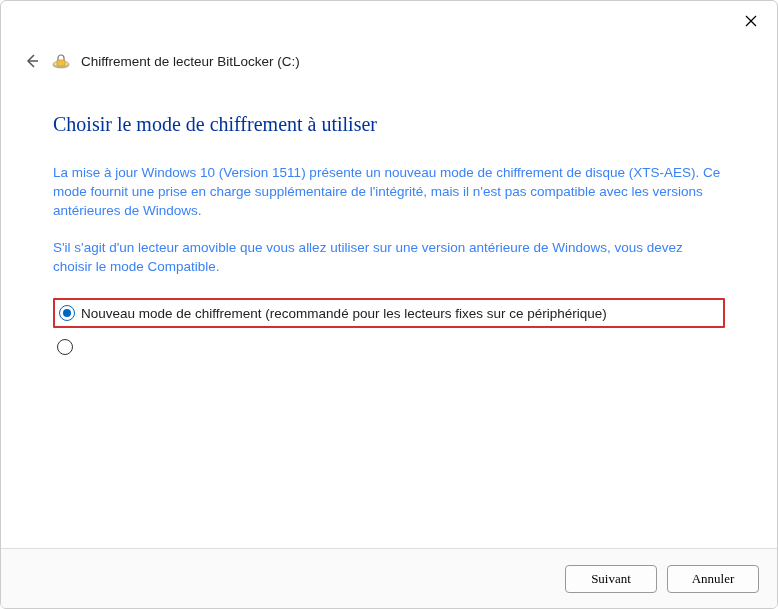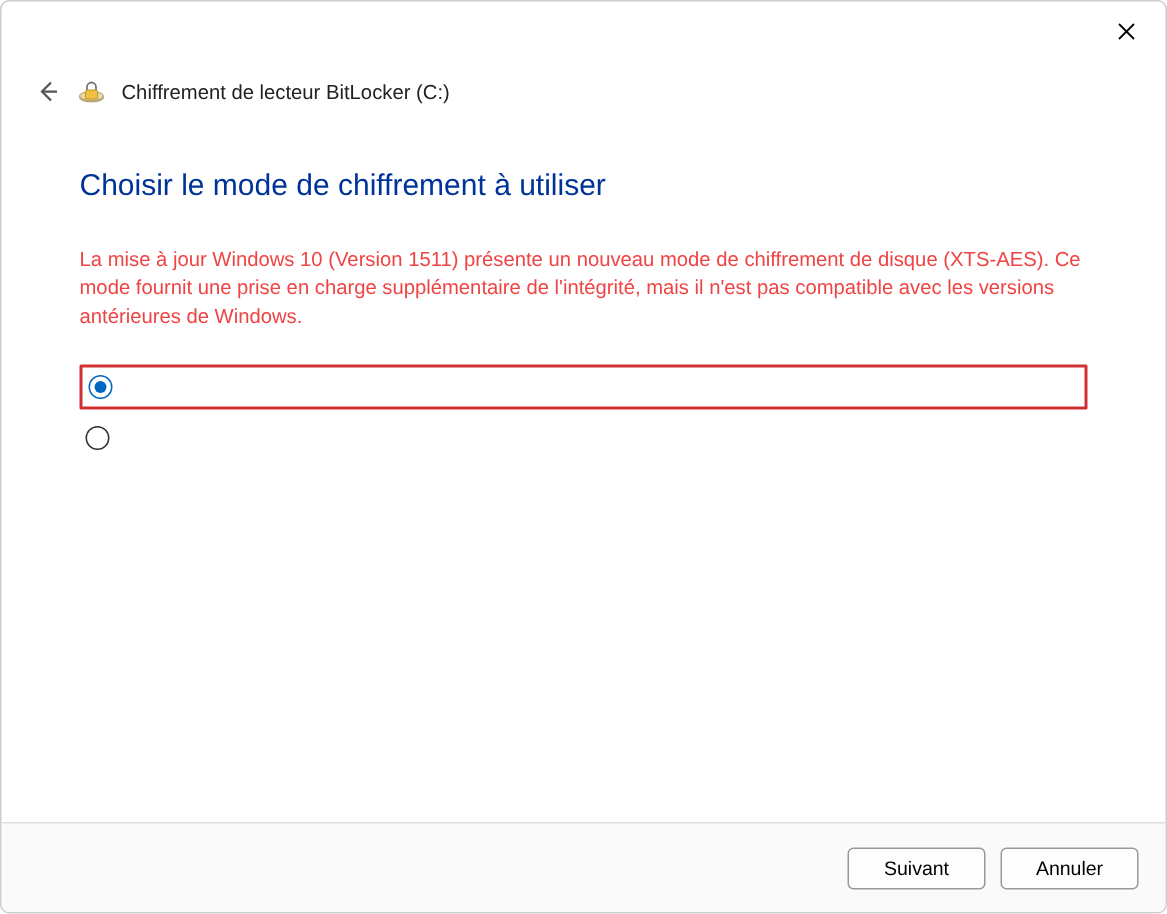--- a/index.html
+++ b/index.html
@@ -61,24 +61,25 @@
       color: #222;
     }
     .content {
       padding: 42px 52px 0 52px;
     }
     .main-heading {
       font-size: 20px;
       color: #003399;
       font-weight: 400;
       margin-bottom: 28px;
+      font-family: Liberation Serif, serif;
     }
     .description {
       font-size: 13.5px;
-      color: #ef4444;
+      color: #3b82f6;
       line-height: 1.4;
       margin-bottom: 18px;
     }
     .radio-group {
       margin-top: 22px;
     }
     .radio-option {
       display: flex;
       align-items: center;
       gap: 6px;
@@ -128,21 +129,21 @@
     }
     .btn {
       min-width: 92px;
       height: 28px;
       border: 1px solid #999;
       border-radius: 4px;
       background: #fdfdfd;
       font-size: 13px;
       cursor: pointer;
       padding: 0 14px;
-      font-family: Liberation Sans, sans-serif;
+      font-family: Liberation Serif, serif;
     }
   </style>
 </head>
 <body>
 
 <div class="close-btn">
   <svg viewBox="0 0 12 12" width="12" height="12">
       <line x1="1" y1="1" x2="11" y2="11" stroke="#000" stroke-width="1.2"></line>
       <line x1="11" y1="1" x2="1" y2="11" stroke="#000" stroke-width="1.2"></line>
     </svg>
@@ -162,24 +163,26 @@
       <path d="M7 10 V7 a3 3 0 0 1 6 0 V10 Z" fill="none" stroke="#777" stroke-width="1.2"></path>
       <rect x="6" y="9" width="8" height="6" rx="1" fill="#f0c040" stroke="#b8902c" stroke-width="0.6"></rect>
     </svg>
   </span>
   <span class="header-title">Chiffrement de lecteur BitLocker (C:)</span>
 </div>
 
 <div class="content">
   <h1 class="main-heading">Choisir le mode de chiffrement à utiliser</h1>
   <p class="description">La mise à jour Windows 10 (Version 1511) présente un nouveau mode de chiffrement de disque (XTS-AES). Ce mode fournit une prise en charge supplémentaire de l'intégrité, mais il n'est pas compatible avec les versions antérieures de Windows.</p>
+  <p class="description">S'il s'agit d'un lecteur amovible que vous allez utiliser sur une version antérieure de Windows, vous devez choisir le mode Compatible.</p>
 
   <div class="radio-group">
     <label class="radio-option highlighted">
       <span class="radio-circle selected"></span>
+      <span>Nouveau mode de chiffrement (recommandé pour les lecteurs fixes sur ce périphérique)</span>
     </label>
     <label class="radio-option">
       <span class="radio-circle"></span>
     </label>
   </div>
 </div>
 
 <div class="footer">
   <button class="btn">Suivant</button>
   <button class="btn">Annuler</button>

